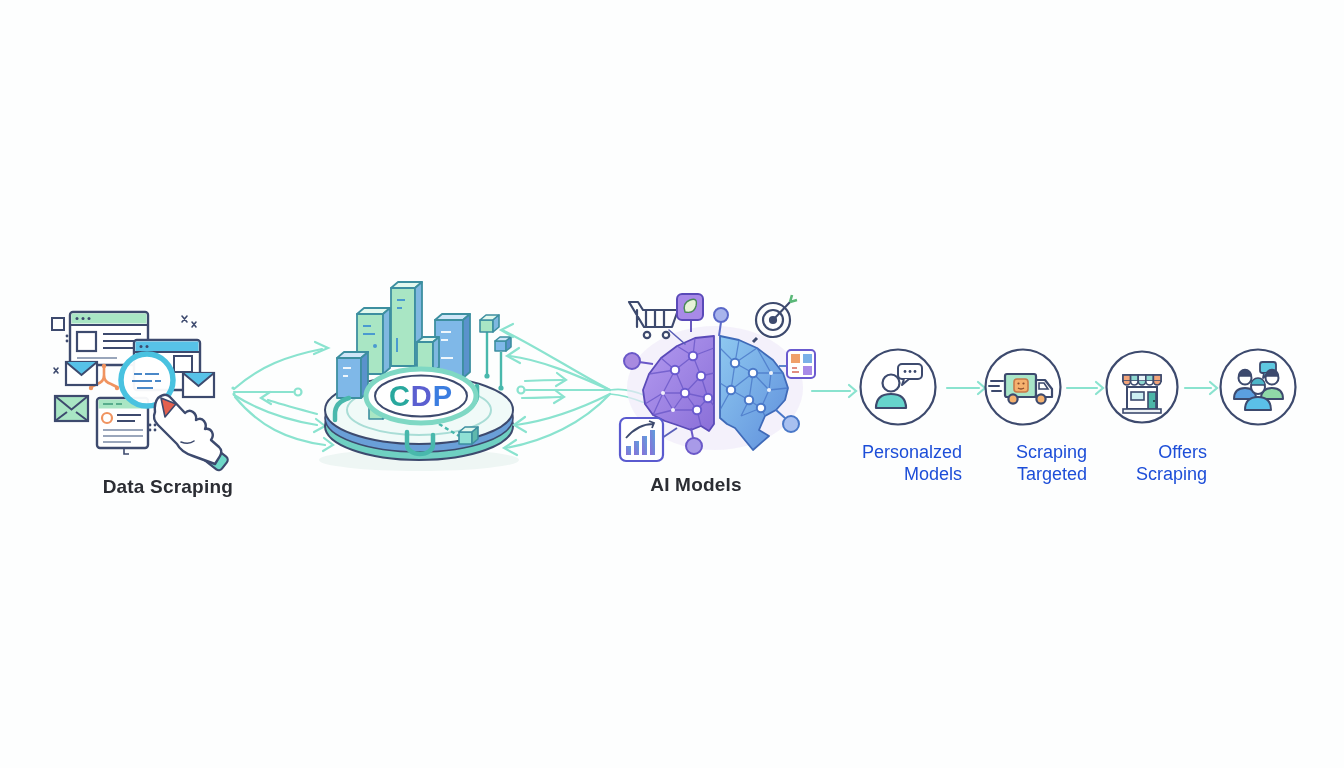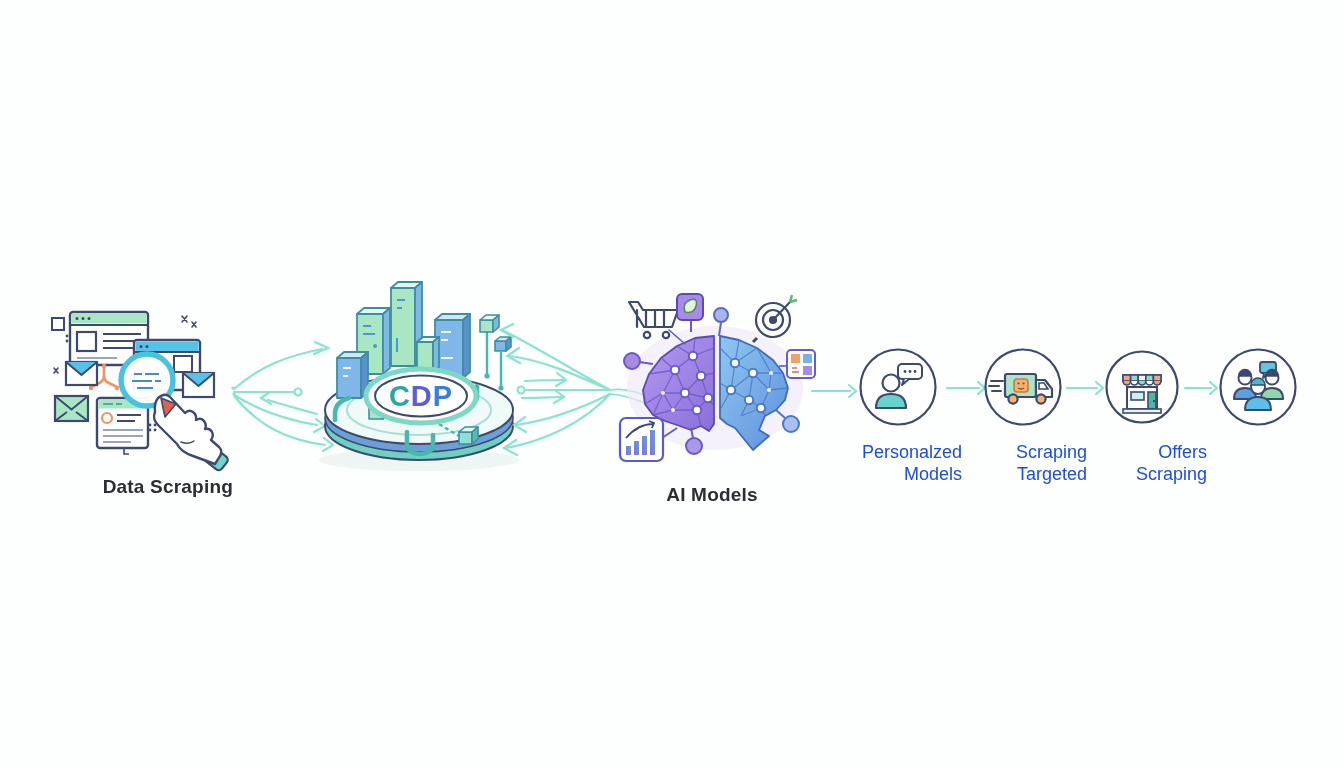--- a/index.html
+++ b/index.html
@@ -345,21 +345,21 @@
     <g>
       <path d="M49,160 L64,150" stroke="#5a5fb8" stroke-width="1.8"></path>
       <rect x="7" y="140" width="43" height="43" rx="6" fill="#ffffff" stroke="#5a5acf" stroke-width="2.2"></rect>
       <rect x="13" y="168" width="5" height="9" fill="url(#gradBars)"></rect>
       <rect x="21" y="163" width="5" height="14" fill="url(#gradBars)"></rect>
       <rect x="29" y="158" width="5" height="19" fill="url(#gradBars)"></rect>
       <rect x="37" y="152" width="5" height="25" fill="url(#gradBars)"></rect>
       <path d="M13,160 q12,-14 27,-14 M36,143 l5,2 -2,5" fill="none" stroke="#3d4a6e" stroke-width="1.8"></path>
     </g>
   </svg>
-  <div class="stage-label" style="left:617px;top:474px;width:190px;margin-top:10px;">AI Models</div>
+  <div class="stage-label" style="left:601px;top:474px;width:190px;">AI Models</div>
 
   <svg class="abs" style="left:810px;top:383px;" width="50" height="16" viewBox="0 0 50 16" fill="none" stroke="#8ae3cf" stroke-width="2.2" stroke-linecap="round">
     <path d="M2,8 H40"></path>
       <path d="M39,2 L46,8 L39,14"></path>
   </svg>
   <svg class="abs" style="left:945px;top:380px;" width="44" height="16" viewBox="0 0 44 16" fill="none" stroke="#8ae3cf" stroke-width="2.2" stroke-linecap="round">
     <path d="M2,8 H34"></path>
       <path d="M33,2 L40,8 L33,14"></path>
   </svg>
   <svg class="abs" style="left:1065px;top:380px;" width="42" height="16" viewBox="0 0 42 16" fill="none" stroke="#8ae3cf" stroke-width="2.2" stroke-linecap="round">

